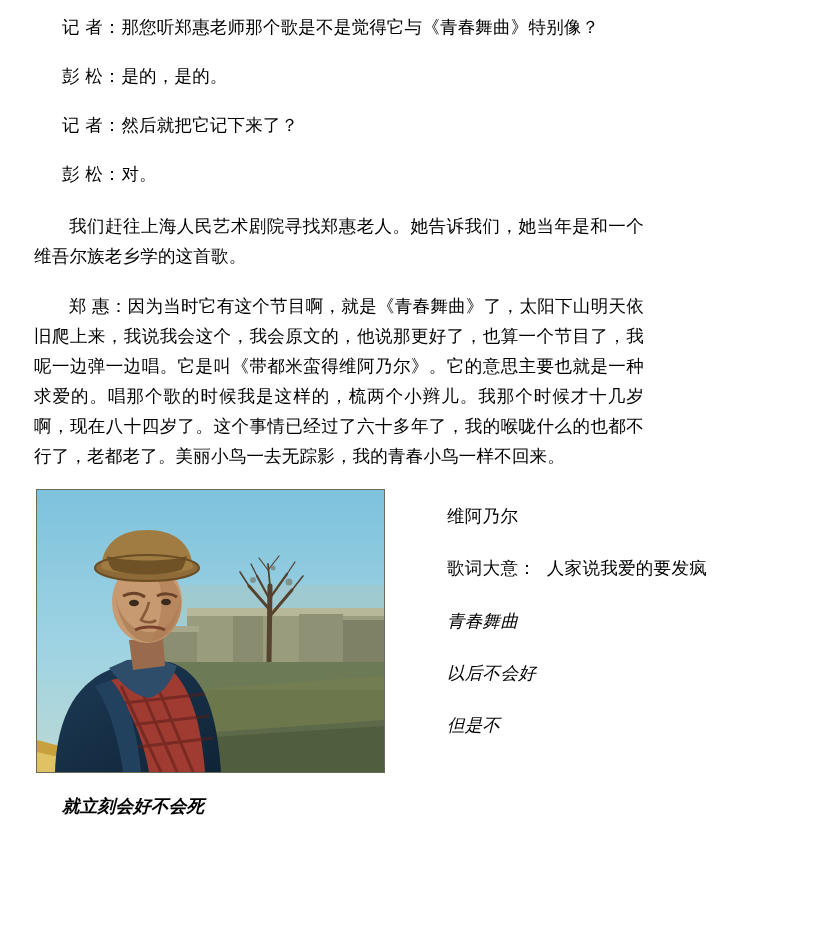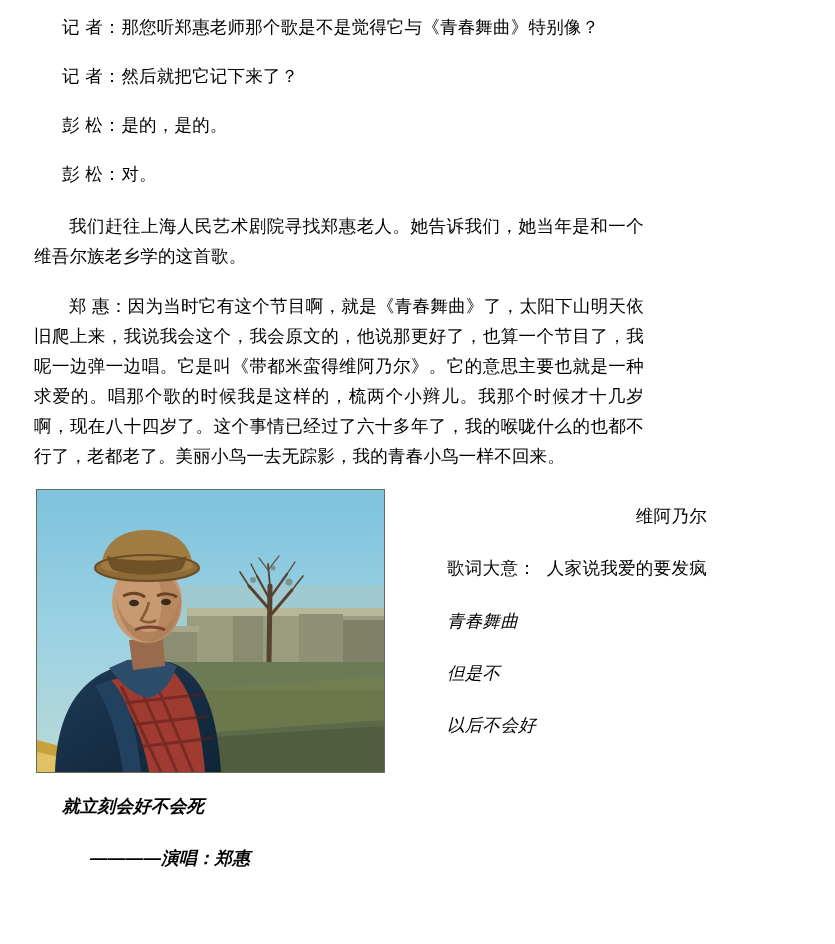--- a/index.html
+++ b/index.html
@@ -67,21 +67,20 @@
   .lyric-line {
     font-size: 17.5px;
     font-style: italic;
     line-height: 1.5;
     margin: 0 0 26px 0;
     letter-spacing: 0.3px;
     white-space: pre;
   }
   .lyric-line.first {
     font-style: normal;
-    text-align: right;
   }
   .lyric-line.second {
     font-style: normal;
     font-family: Liberation Mono, monospace;
   }
   .tail {
     margin-top: 20px;
     margin-left: 28px;
     font-weight: bold;
   }
@@ -96,23 +95,23 @@
     white-space: pre;
   }
 </style>
 </head>
 <body>
 
 <div class="page">
 
   <p class="qa-line"><span class="speaker">记 者：</span><span>那您听郑惠老师那个歌是不是觉得它与《青春舞曲》特别像？</span></p>
 
+  <p class="qa-line"><span class="speaker">彭 松：</span><span>是的，是的。</span></p>
+
   <p class="qa-line"><span class="speaker">记 者：</span><span>然后就把它记下来了？</span></p>
-
-  <p class="qa-line"><span class="speaker">彭 松：</span><span>是的，是的。</span></p>
 
   <p class="qa-line"><span class="speaker">彭 松：</span><span>对。</span></p>
 
   <p class="para">我们赶往上海人民艺术剧院寻找郑惠老人。她告诉我们，她当年是和一个维吾尔族老乡学的这首歌。</p>
 
   <p class="para tight">郑 惠：因为当时它有这个节目啊，就是《青春舞曲》了，太阳下山明天依旧爬上来，我说我会这个，我会原文的，他说那更好了，也算一个节目了，我呢一边弹一边唱。它是叫《带都米蛮得维阿乃尔》。它的意思主要也就是一种求爱的。唱那个歌的时候我是这样的，梳两个小辫儿。我那个时候才十几岁啊，现在八十四岁了。这个事情已经过了六十多年了，我的喉咙什么的也都不行了，老都老了。美丽小鸟一去无踪影，我的青春小鸟一样不回来。</p>
 
   <div class="media-row">
 
     <div class="figure">
@@ -205,24 +204,23 @@
         <path d="M64 78 C66 52 84 40 110 40 C136 40 154 52 156 78 C140 86 80 86 64 78 Z" fill="#a07c43"></path>
         <path d="M70 66 C88 72 132 72 150 66 C148 74 146 78 144 80 C126 86 94 86 76 80 C74 78 71 73 70 66 Z" fill="#6f5226"></path>
         <ellipse cx="110" cy="78" rx="52" ry="13" fill="none" stroke="#6a4d23" stroke-width="2"></ellipse>
       </svg>
     </div>
 
     <div class="lyrics">
       <p class="lyric-line first">维阿乃尔</p>
       <p class="lyric-line second">歌词大意： 人家说我爱的要发疯</p>
       <p class="lyric-line">青春舞曲</p>
+      <p class="lyric-line">以后不会好</p>
       <p class="lyric-line">但是不</p>
-      <p class="lyric-line">以后不会好</p>
     </div>
 
   </div>
 
   <div class="tail">
     <p class="lyric-line">就立刻会好不会死</p>
-    <p class="credit">————演唱：郑惠</p>
   </div>
 
 </div>
 
 </body></html>

